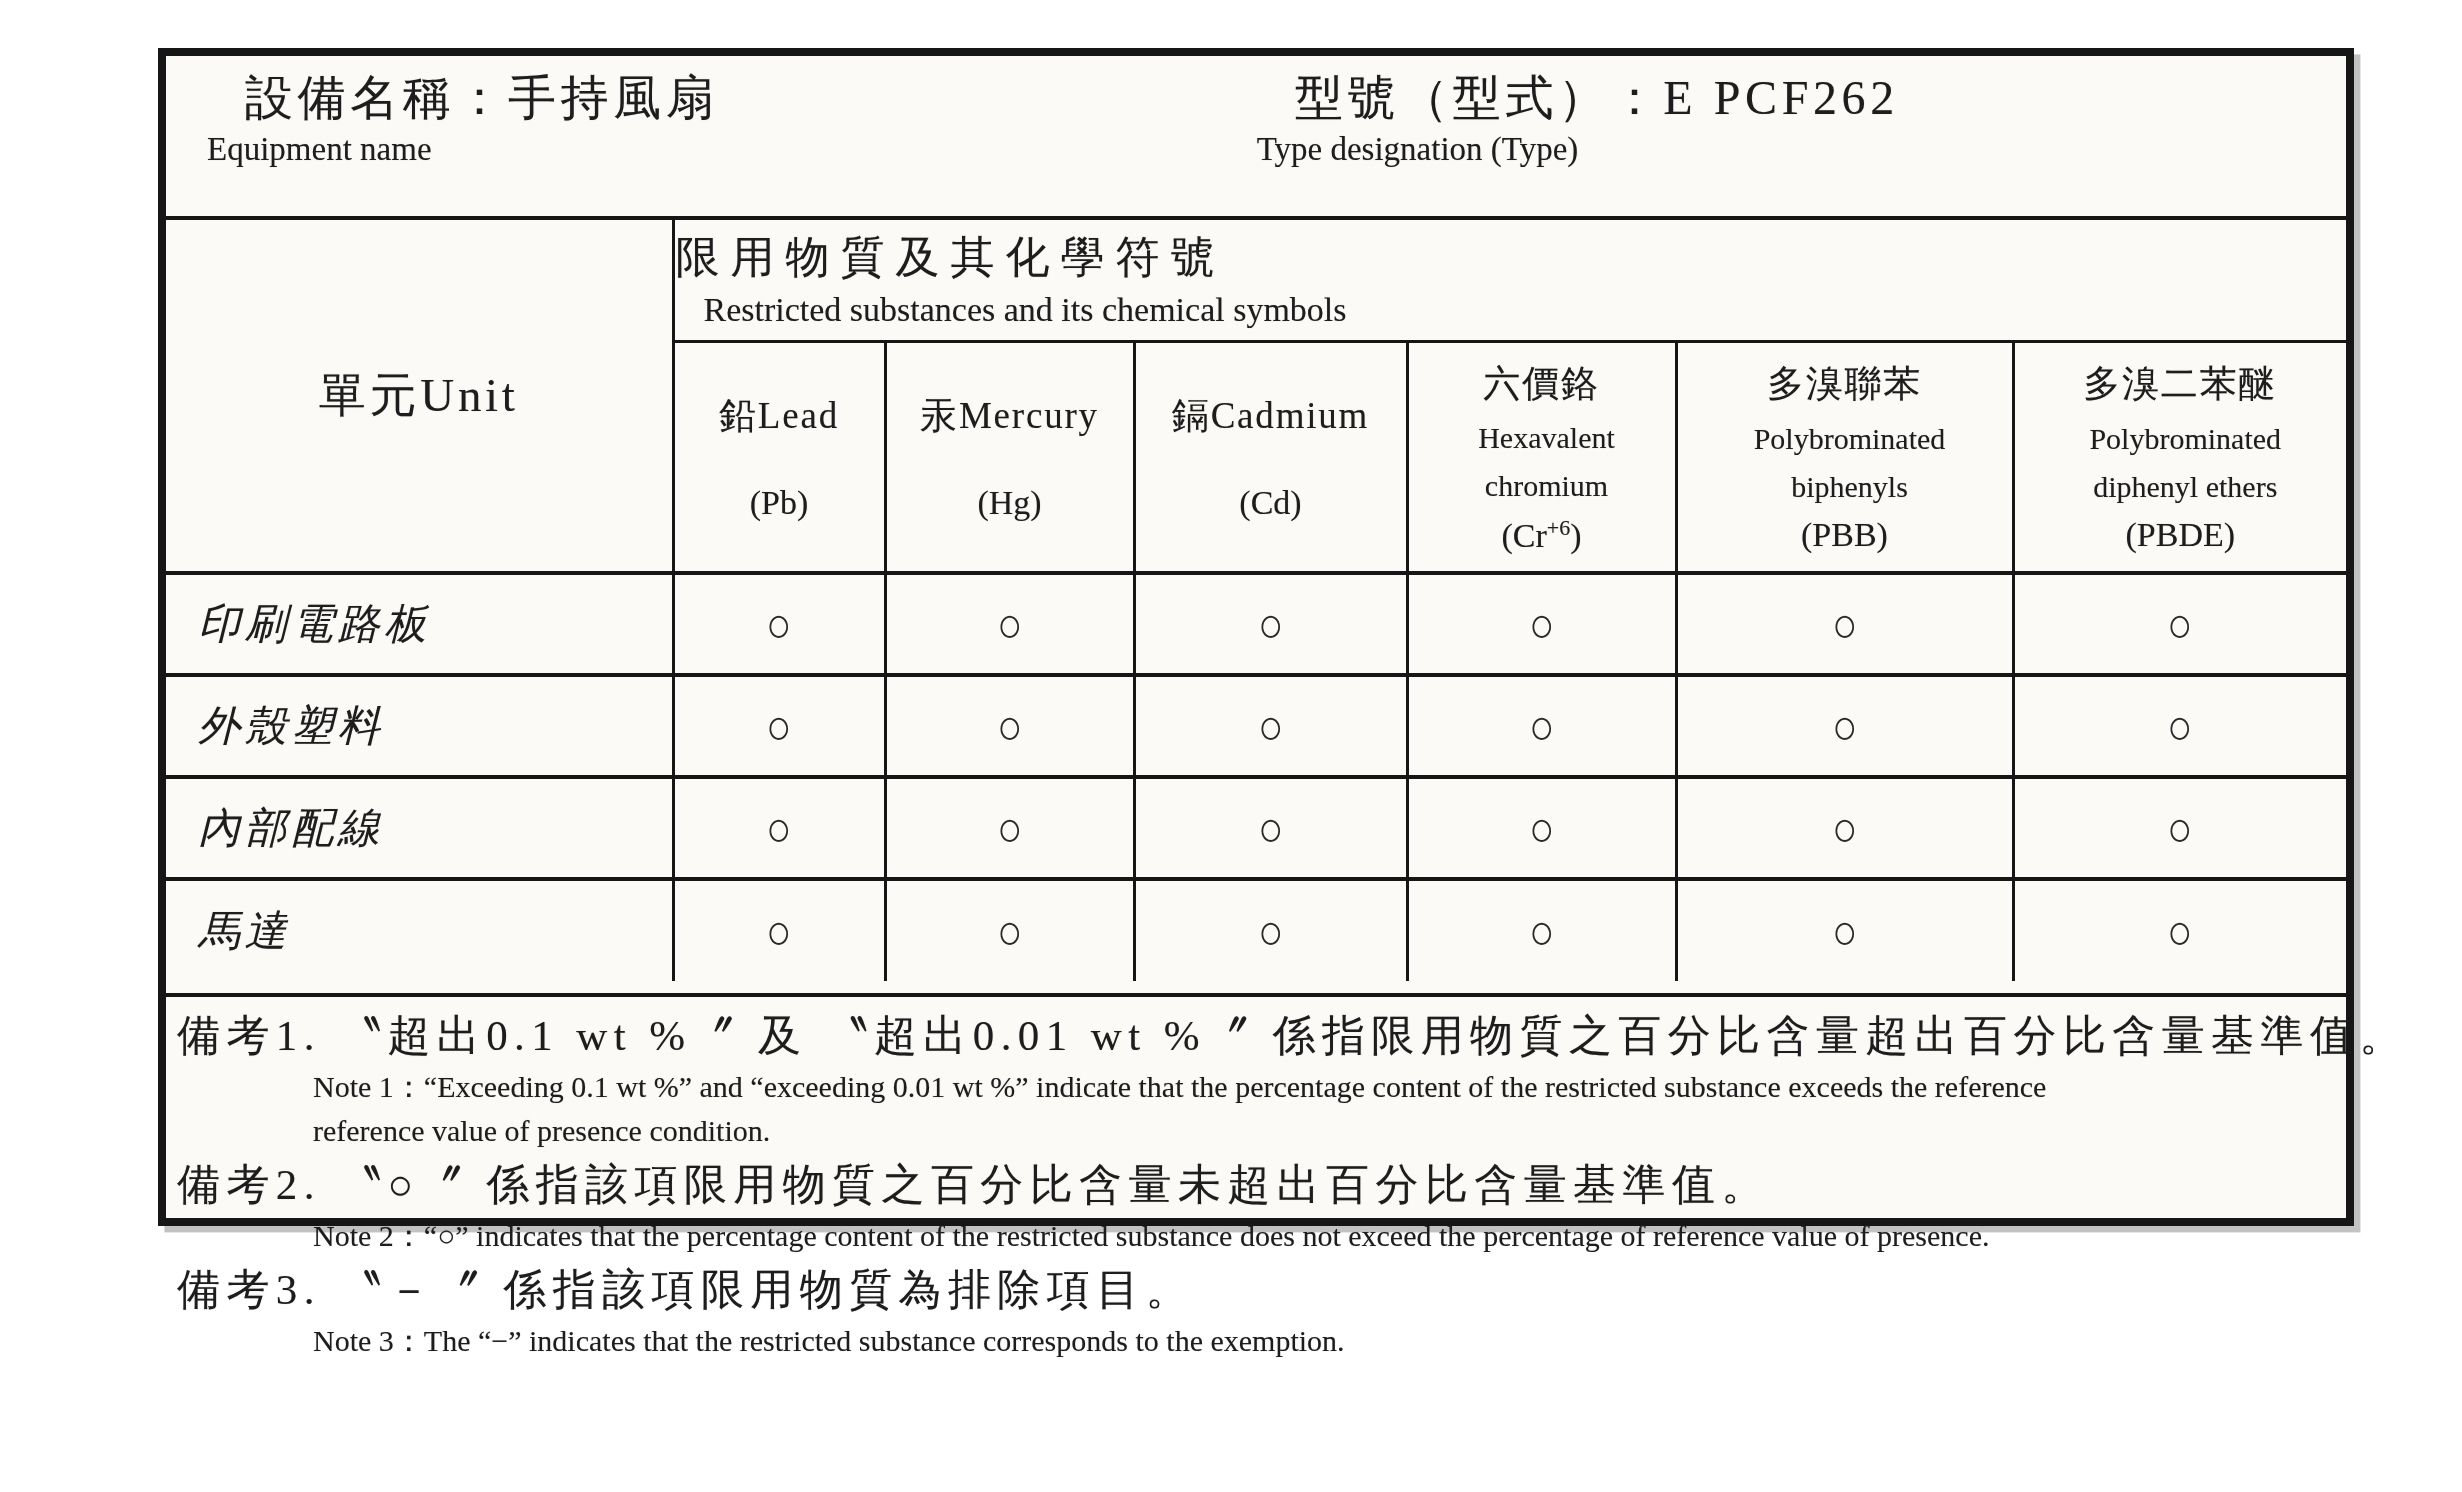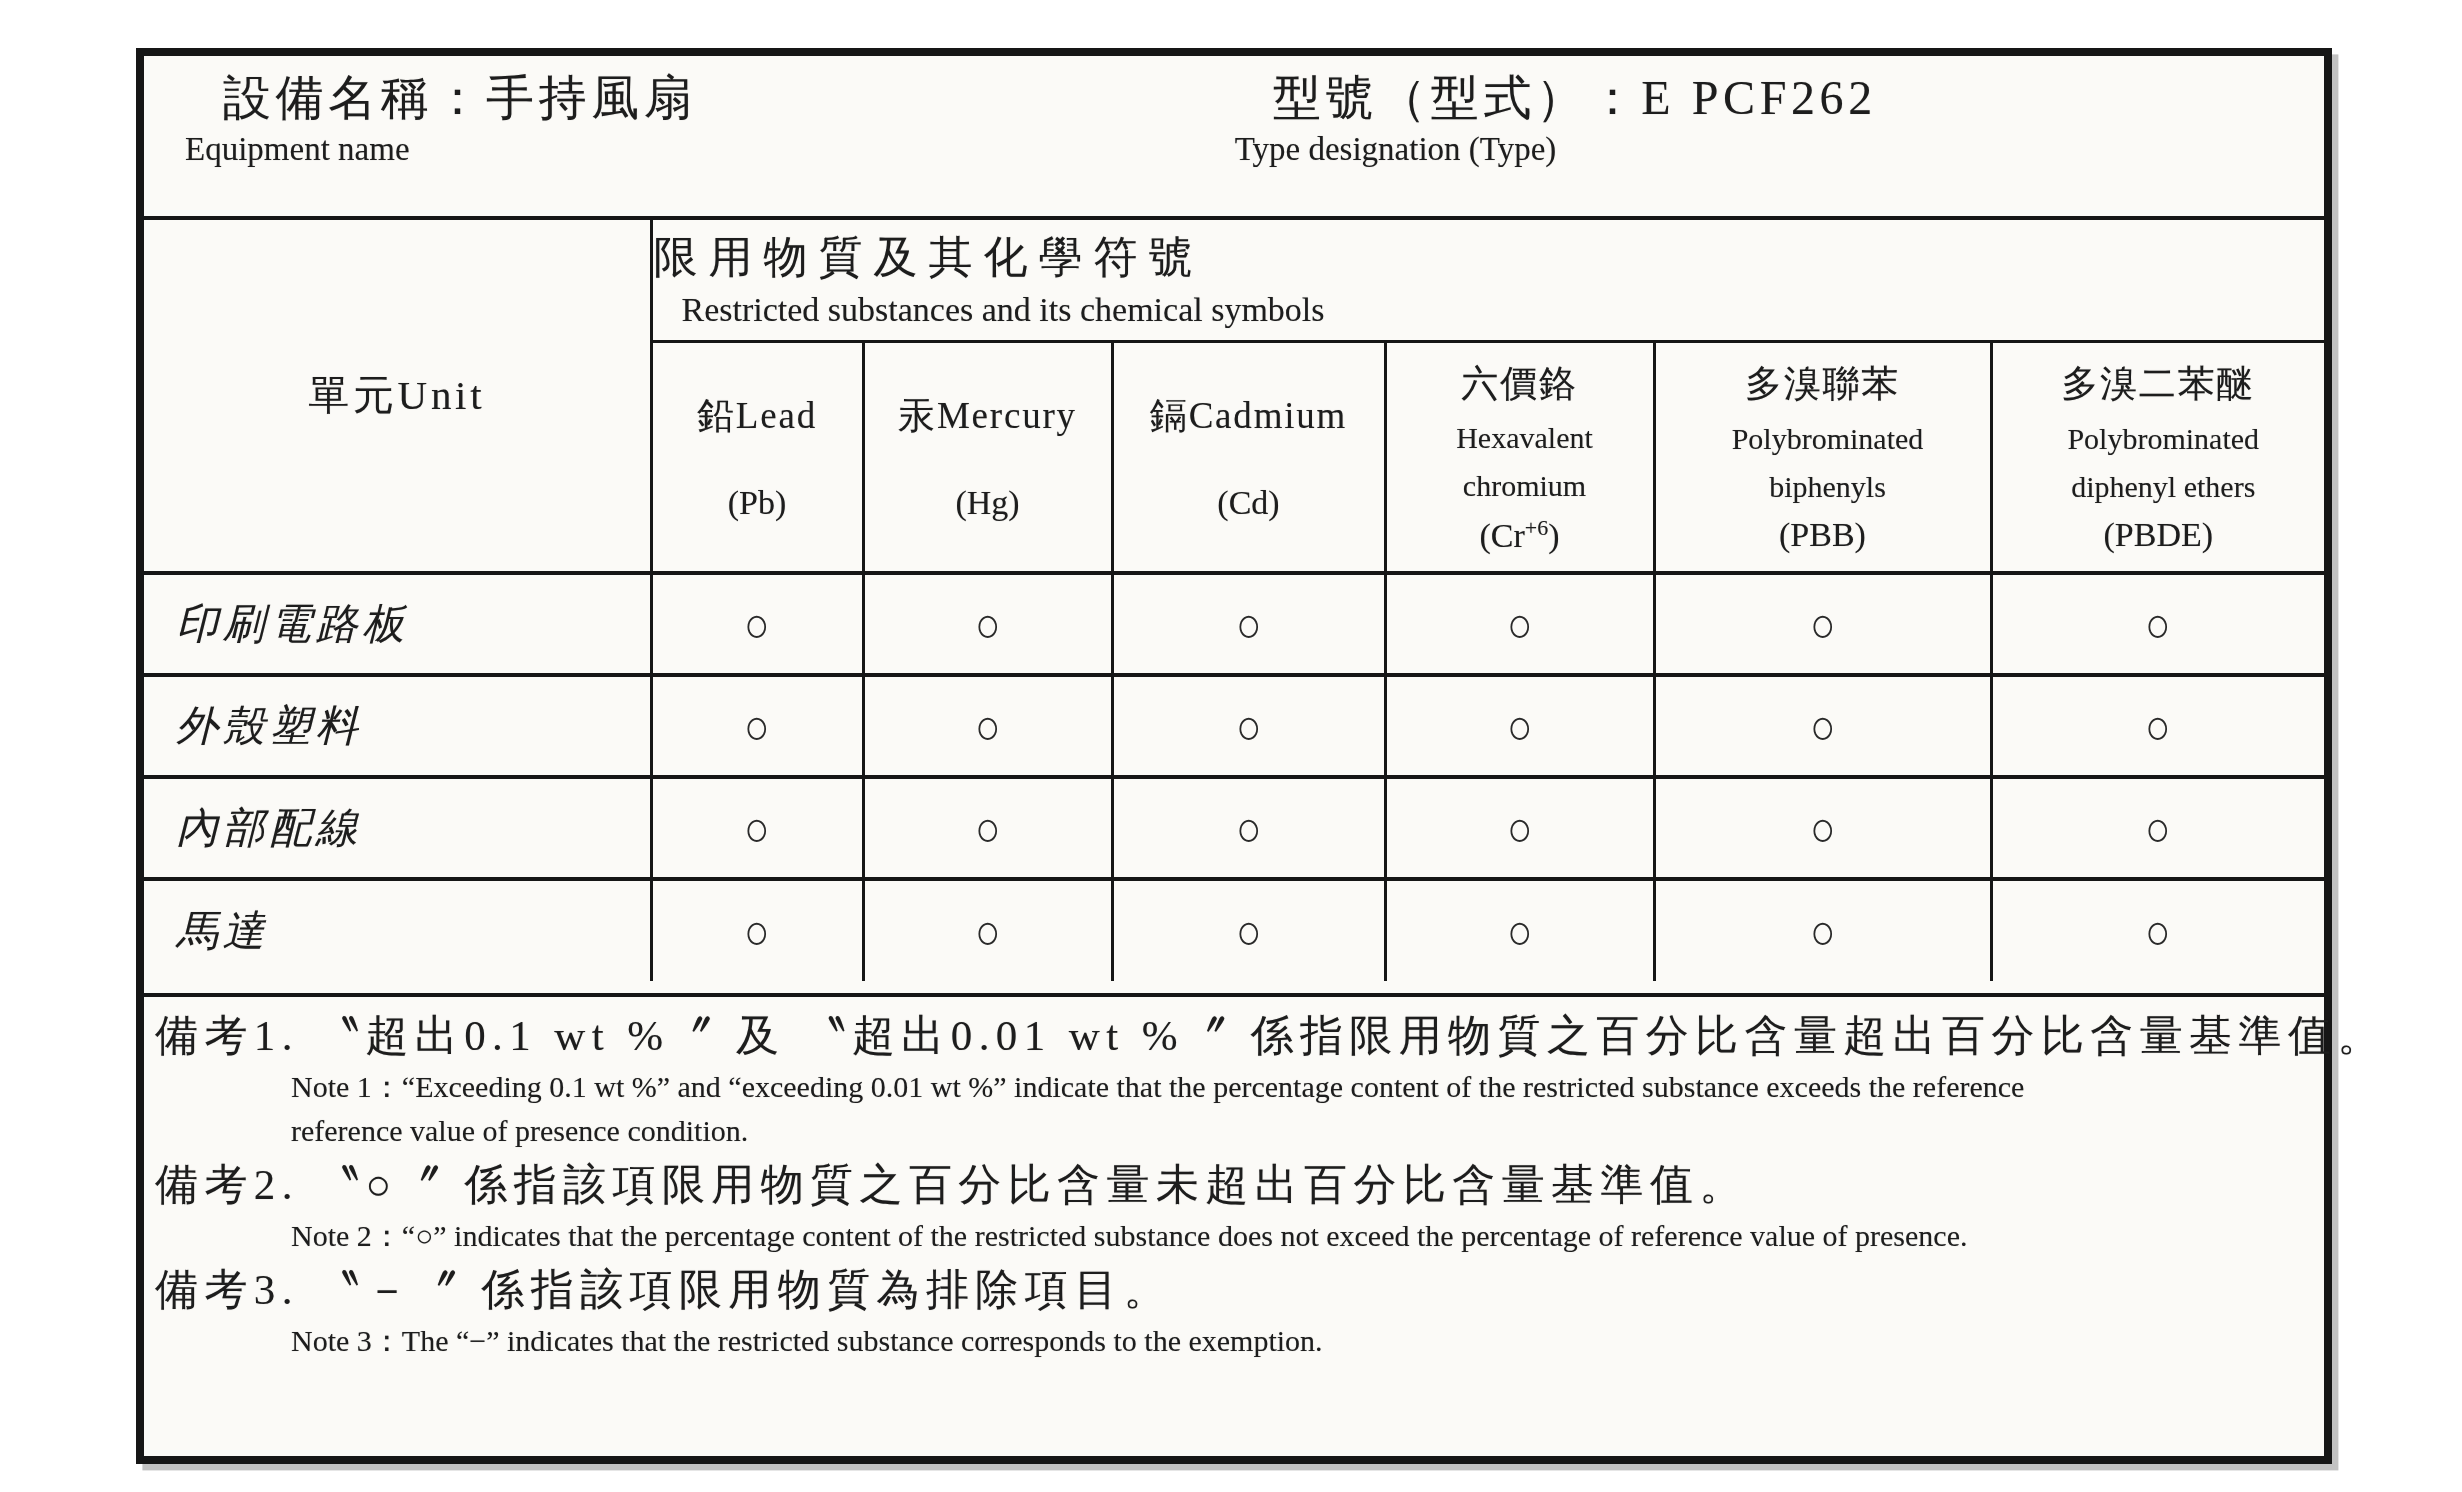--- a/index.html
+++ b/index.html
@@ -5,22 +5,22 @@
   html,body { margin:0; padding:0; }
   body {
     width:2462px; height:1493px;
     background:#ffffff;
     font-family:"Liberation Serif","DejaVu Serif",serif;
     overflow:hidden;
   }
   .page { position:relative; width:2462px; height:1493px; background:#ffffff; }
 
   .doc {
-    position:absolute; left:136px; top:48px;
-    width:2196px; height:1416px;
+    position:absolute; left:158px; top:48px;
+    width:2196px; height:1178px;
     box-sizing:border-box;
     border:8.3px solid #161616;
     background:#fbfaf7;
     box-shadow:6.4px 6.4px 0 rgba(120,120,120,.45);
     color:#1d1d1d;
     text-shadow:0 0 0.9px rgba(25,25,25,.35);
   }
 
   
   .row-equip { height:164px; border-bottom:4.6px solid #161616; box-sizing:border-box; display:flex; }
@@ -30,21 +30,21 @@
   .en-line { font-size:33px; line-height:42px; white-space:nowrap; }
   .equip-zh { padding-left:79px; }
   .equip-en { padding-left:41px; }
   .type-zh  { padding-left:42px; }
   .type-en  { padding-left:3.7px; }
 
   
   table.main { width:100%; border-collapse:collapse; border-style:hidden; table-layout:fixed; }
   table.main td { border:3.7px solid #161616; box-sizing:border-box; }
 
-  td.unit-head { text-align:center; vertical-align:middle; font-size:41px; letter-spacing:3.7px; }
+  td.unit-head { text-align:center; vertical-align:middle; font-size:47px; letter-spacing:3.7px; }
 
   td.band-cell { height:121px; border-bottom-width:6.4px; text-align:left; vertical-align:middle; }
   .band-zh { font-size:44px; letter-spacing:11px; line-height:61px; }
   .band-en { font-size:34px; line-height:44px;margin-left:28px; }
 
   tr.cols-row td { height:232px; padding:5.5px 1.8px; vertical-align:middle; }
   .col-flex { display:flex; flex-direction:column; justify-content:space-evenly; height:100%; text-align:center; }
   .col-zh { font-size:37px; letter-spacing:1.8px; }
   .col-en { font-size:30px; line-height:37px;padding-left:10px; }
   .col-formula { font-size:34px; }

